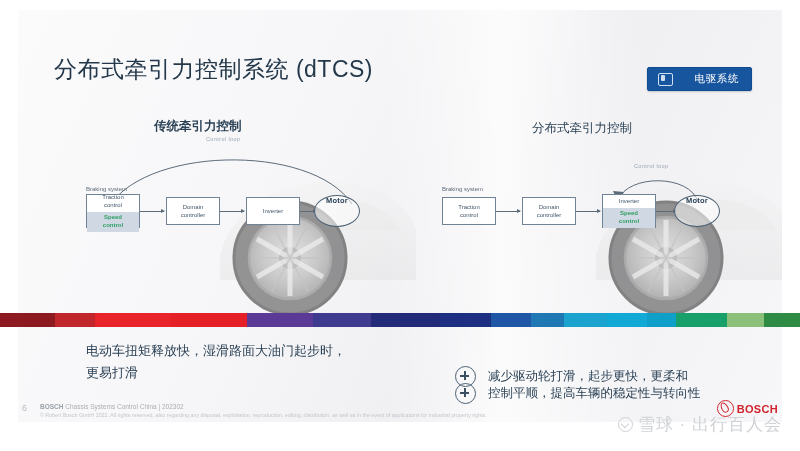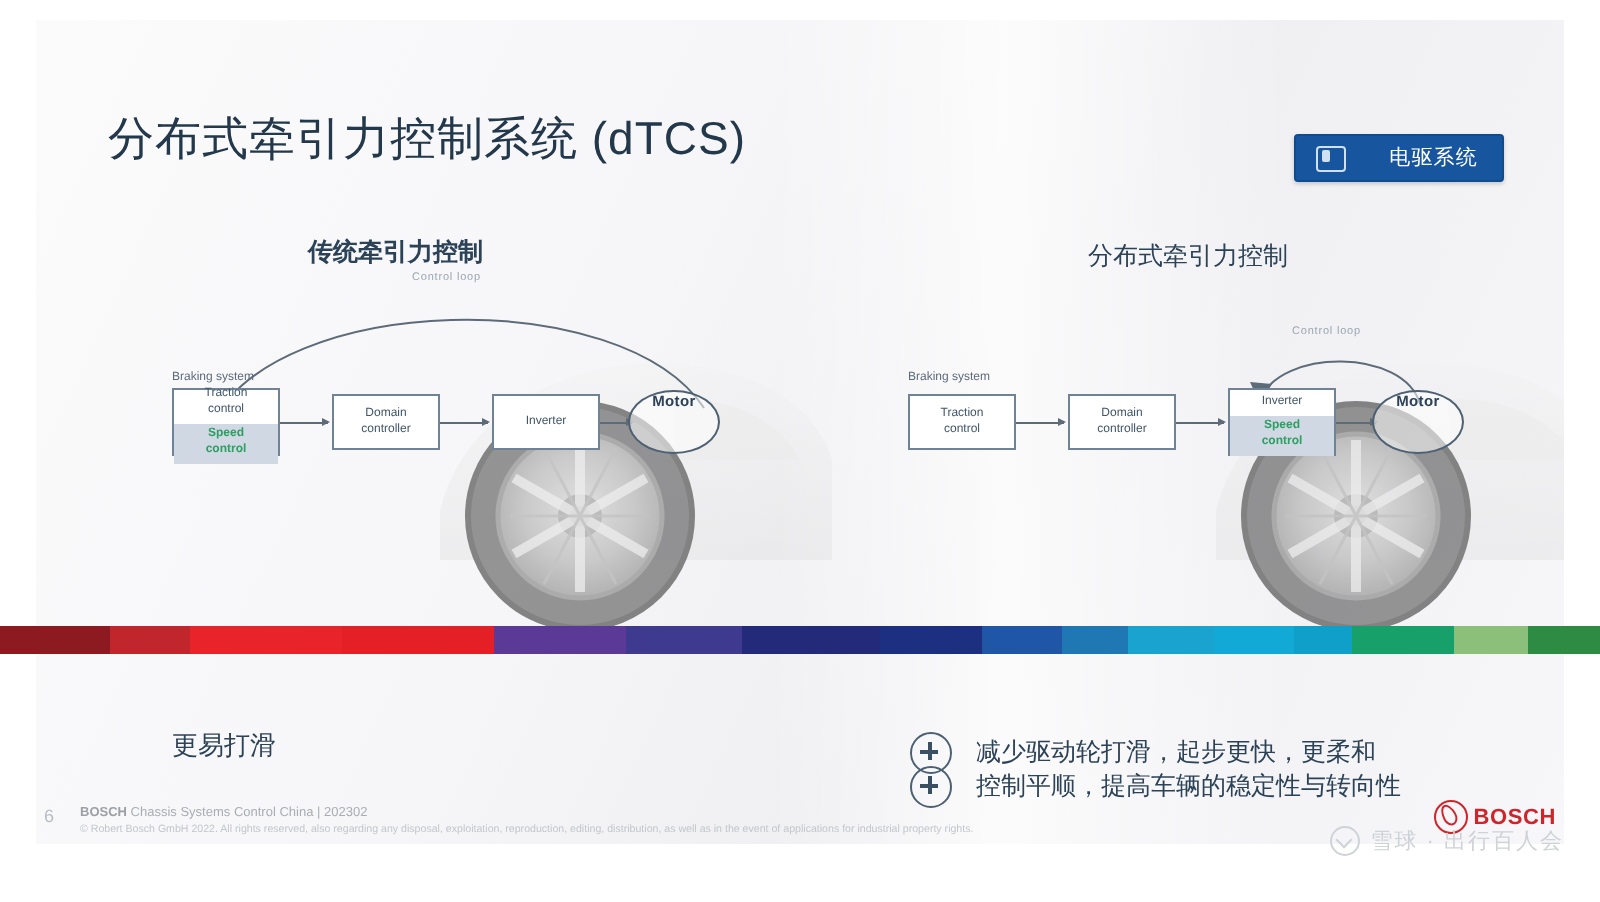--- a/index.html
+++ b/index.html
@@ -30,21 +30,21 @@
          background:#cfe0f2;border-radius:1px;}
 
   
   .ph{position:absolute;font-size:12.5px;color:#2c4256;white-space:nowrap;}
   .ph-left{left:136px;top:108px;font-weight:bold;}
   .ph-right{left:508px;top:110px;}
 
   
   .panel{position:absolute;top:0;width:382px;height:412px;}
   .panel.left{left:0;}
-  .panel.right{left:400px;}
+  .panel.right{left:388px;}
 
   .car{position:absolute;opacity:.5;filter:grayscale(1);}
   .loop-label{position:absolute;font-size:5.5px;color:#9aa6b2;letter-spacing:.4px;white-space:nowrap;}
   .bsys{position:absolute;font-size:6px;color:#5d6b79;white-space:nowrap;}
 
   .blk{position:absolute;background:#ffffff;border:1px solid #6f8296;
        display:flex;flex-direction:column;align-items:stretch;justify-content:center;}
   .blk .t{font-size:6px;color:#41566a;text-align:center;line-height:1.35;padding:3px 2px;}
   .blk .spd{font-size:6px;font-weight:bold;color:#2f9e63;text-align:center;line-height:1.25;
        padding:2px 2px 3px;background:#cfd8e3;}
@@ -79,21 +79,21 @@
   .foot2{position:absolute;left:40px;top:414px;font-size:5.3px;color:#c2c6cb;white-space:nowrap;}
 
   .bosch-logo{position:absolute;right:16px;top:402px;display:flex;align-items:center;gap:3px;}
   .bosch-mark{width:15px;height:15px;border-radius:50%;border:1.6px solid #d0242c;position:relative;}
   .bosch-mark:after{content:"";position:absolute;left:3.5px;top:1px;width:5px;height:9px;
         border:1.4px solid #d0242c;border-radius:50% 50% 50% 50%/60% 60% 40% 40%;transform:rotate(-28deg);}
   .bosch-word{font-size:11px;font-weight:bold;color:#d0242c;letter-spacing:.3px;}
 
   
   .wm{position:absolute;right:18px;top:413px;display:flex;align-items:center;gap:5px;
-      color:#cfd2d6;font-size:11px;letter-spacing:1px;white-space:nowrap;}
+      color:#cfd2d6;font-size:17px;letter-spacing:1px;white-space:nowrap;}
   .wm-ico{width:13px;height:13px;border:1px solid #cfd2d6;border-radius:50%;position:relative;}
   .wm-ico:after{content:"";position:absolute;left:3px;top:2.5px;width:5px;height:5px;
       border-left:1px solid #cfd2d6;border-bottom:1px solid #cfd2d6;transform:rotate(-45deg);}
 
   
   .cbar{position:absolute;left:0;bottom:0;width:800px;height:14px;display:flex;}
   .cbar i{display:block;height:100%;}
 </style>
 </head>
 <body>
@@ -247,20 +247,21 @@
         <div class="t">Inverter</div>
         <div class="spd">Speed<br>control</div>
       </div>
       <div class="arrow" style="left:250px;top:201px;width:20px;"></div>
 
       <div class="motor" style="left:268px;top:185px;width:44px;height:30px;">
         <span>Motor</span>
       </div>
     </div>
 
+    <div class="btext l1" style="top:330px;">电动车扭矩释放快，湿滑路面大油门起步时，</div>
     <div class="btext l2" style="top:352px;">更易打滑</div>
 
     <div class="bullet b1" style="left:437px;top:327px;margin-top:46px;">
       <span class="plus"></span>
       <span class="bt">控制平顺，提高车辆的稳定性与转向性</span>
     </div>
     <div class="bullet b2" style="left:437px;top:356px;">
       <span class="plus"></span>
       <span class="bt">减少驱动轮打滑，起步更快，更柔和</span>
     </div>

